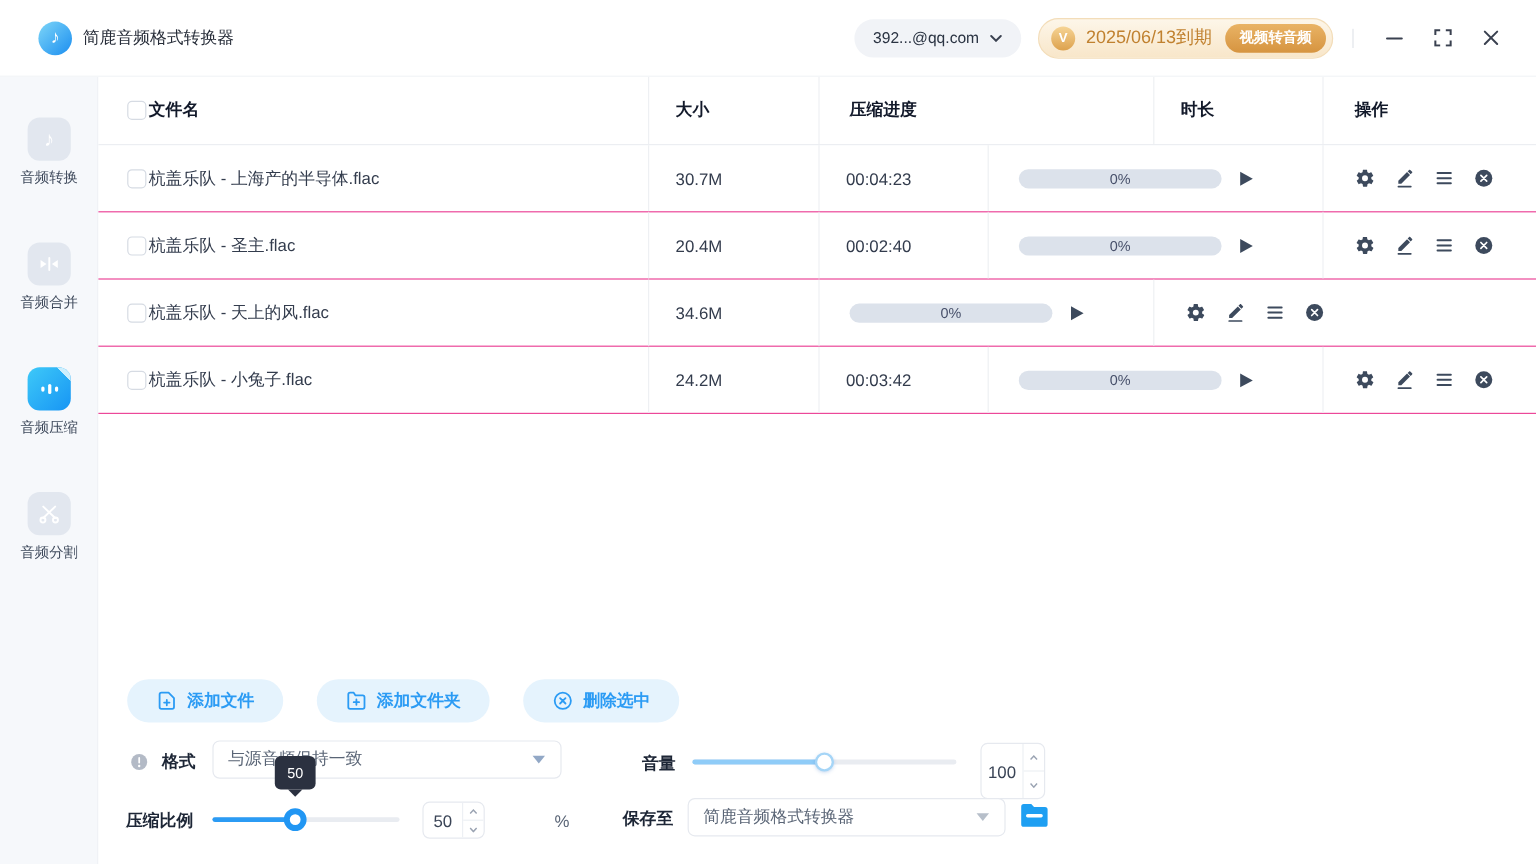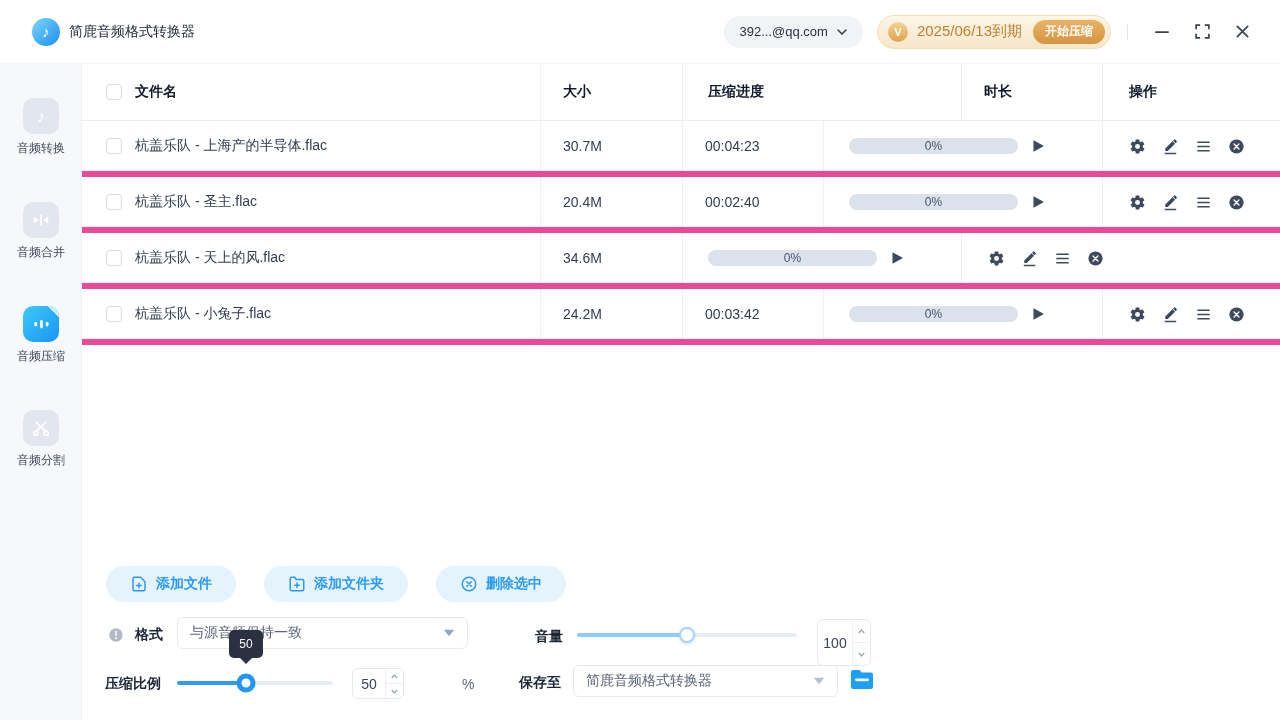--- a/index.html
+++ b/index.html
@@ -35,23 +35,23 @@
           display:flex; align-items:center; justify-content:center; color:#fff; overflow:hidden; }
   .tile.active { background:linear-gradient(135deg,#3ec9f8,#1795f4); }
   .tile .fold { position:absolute; top:0; right:0; width:12px; height:12px;
                 background:linear-gradient(225deg,#cdeffd 50%, rgba(0,0,0,0) 50%); }
   .note-glyph { font-size:17px; color:#fff; line-height:1; }
   .side-lbl { margin-top:6px; font-size:12px; color:#3f4a5c; }
 
   
   .main { position:absolute; top:64px; left:82px; right:0; bottom:0; background:#fff; }
   .thead { display:flex; height:57px; border-bottom:1px solid #eceef2; font-weight:bold; font-size:14px; color:#12192a; }
-  .trow { display:flex; height:56px; border-bottom:6px solid #ec4899; font-size:14px; color:#333c4d; }
+  .trow { display:flex; height:56px; border-bottom:1px solid #ec4899; font-size:14px; color:#333c4d; }
   .cell { display:flex; align-items:center; height:100%; border-right:1px solid #eef0f3; }
-  .c1 { width:459px; padding-left:24px; gap:13px; }
+  .c1 { width:459px; padding-left:24px; gap:2px; }
   .c2 { width:142px; padding-left:22px; }
   .c3 { width:141px; padding-left:22px; }
   .c4 { width:279px; padding-left:25px; }
   .c5 { flex:1; padding-left:26px; border-right:none; gap:16px; }
   .checkbox { width:16px; height:16px; border:1px solid #d6dbe3; border-radius:4px; background:#fff; flex:0 0 16px; cursor:pointer; }
   .pbar { width:169px; height:16px; border-radius:8px; background:#dce2eb; display:flex; align-items:center;
           justify-content:center; font-size:12px; color:#47506a; }
   .play-btn { margin-left:14px; background:none; border:none; display:flex; cursor:pointer; }
   .op-btn { background:none; border:none; display:flex; cursor:pointer; padding:0; }
 
@@ -103,21 +103,21 @@
     <div class="tb-right">
       <div class="account-pill">
         <span>392...@qq.com</span>
         <svg width="10" height="6" viewBox="0 0 10 6" fill="none" stroke="#3a4150" stroke-width="1.6" stroke-linecap="round">
             <path d="M1 1l4 4 4-4"></path>
           </svg>
       </div>
       <div class="expiry-pill">
         <span class="vip-badge">V</span>
         <span class="expiry-text">2025/06/13到期</span>
-        <button class="renew-btn">开始压缩</button>
+        <button class="renew-btn">视频转音频</button>
       </div>
       <div class="tb-divider"></div>
       <button class="win-btn">
         <svg width="16" height="16" viewBox="0 0 16 16">
             <rect x="1" y="7.2" width="14" height="1.8" rx="0.9" fill="#3a4150"></rect>
           </svg>
       </button>
       <button class="win-btn">
         <svg width="15" height="15" viewBox="0 0 16 16" fill="none" stroke="#3a4150" stroke-width="1.8">
             <path d="M5.5 1.2H1.2v4.3M10.5 1.2h4.3v4.3M5.5 14.8H1.2v-4.3M10.5 14.8h4.3v-4.3"></path>

